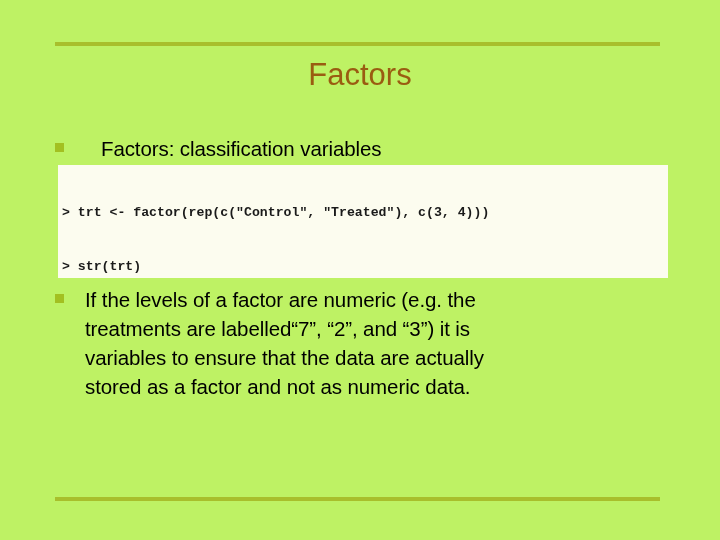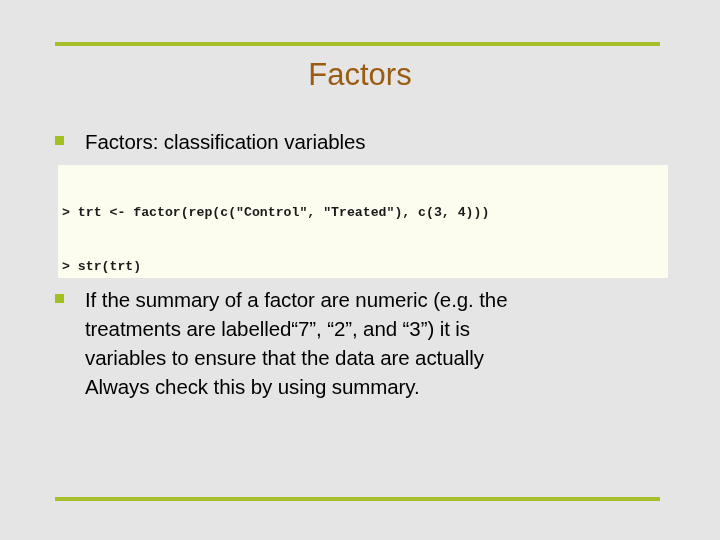--- a/index.html
+++ b/index.html
@@ -12,21 +12,21 @@
     height: 540px;
     background: #ffffff;
     font-family: "Liberation Sans", sans-serif;
     overflow: hidden;
   }
 
   .slide {
     position: relative;
     width: 720px;
     height: 540px;
-    background: #e5e5e5;
+    background: #bef264;
   }
 
   
   .rule {
     position: absolute;
     left: 55px;
     width: 605px;
     height: 4px;
     background: #a8bf2c;
   }
@@ -68,21 +68,21 @@
   .bullet-text {
     flex: 1 1 auto;
     margin-left: 21px;
     font-family: "Liberation Sans", sans-serif;
     font-size: 20.5px;
     line-height: 29px;
     color: #000000;
     letter-spacing: -0.1px;
   }
 
-  .bullet-one { top: 127px; }
+  .bullet-one { top: 134px; gap: 16px; }
   .bullet-one .bullet-text { white-space: nowrap; }
 
   .bullet-two { top: 285px; }
   .bullet-two .bullet-text {
     width: 520px;
     flex: 0 0 auto;
   }
   .bullet-two .bullet-text .ln { display: block; white-space: nowrap; }
 
   
@@ -130,22 +130,22 @@
       
       
       
       
     </div>
   </div>
 
   <div class="bullet-row bullet-two">
     <span class="bullet-marker"></span>
     <span class="bullet-text">
-      <span class="ln">If the summary of a factor are numeric (e.g. the</span>
+      <span class="ln">If the levels of a factor are numeric (e.g. the</span>
       <span class="ln">treatments are labelled“7”, “2”, and “3”) it is</span>
       <span class="ln">variables to ensure that the data are actually</span>
-      <span class="ln">Always check this by using summary.</span>
+      <span class="ln">stored as a factor and not as numeric data.</span>
     </span>
   </div>
 
   <div class="rule rule-bottom"></div>
 
 </div>
 
 </body></html>

